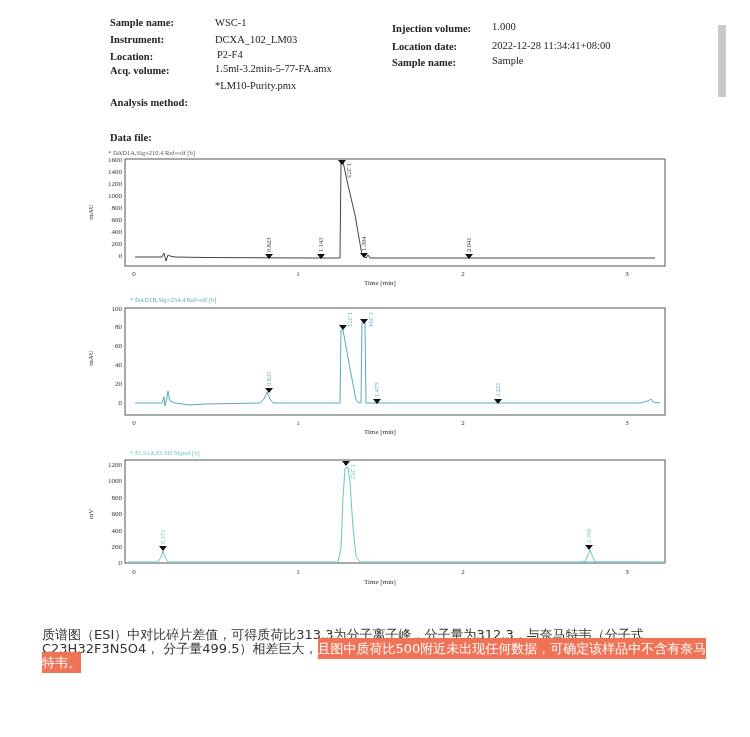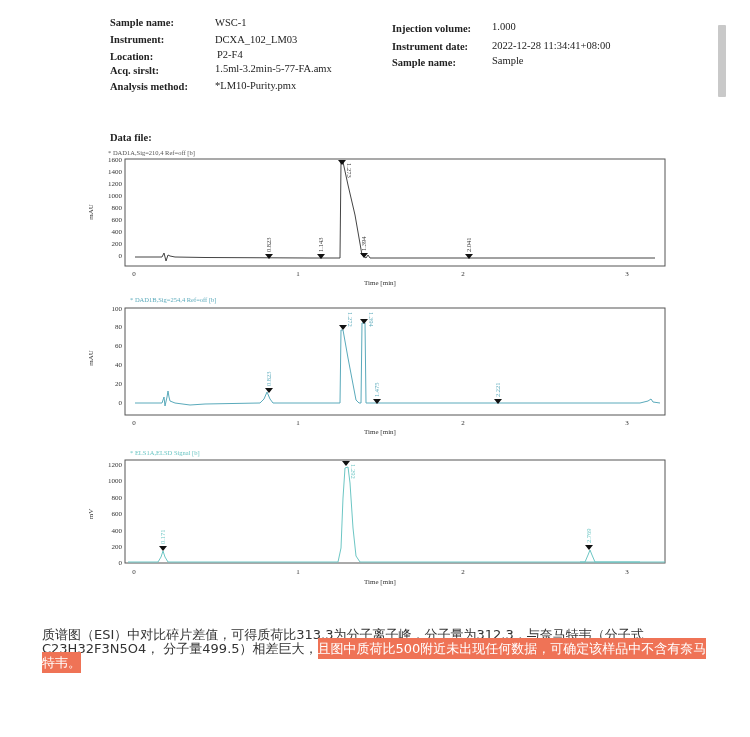--- a/index.html
+++ b/index.html
@@ -19,29 +19,29 @@
 <body>
 
 <div class="report">
   <div class="meta" style="left:30px;top:6px;width:300px;height:110px;">
     <span class="k" style="left:0;top:0">Sample name:</span>
     <span class="v" style="left:105px;top:0">WSC-1</span>
     <span class="k" style="left:0;top:17px">Instrument:</span>
     <span class="v" style="left:105px;top:17px">DCXA_102_LM03</span>
     <span class="k" style="left:0;top:34px">Location:</span>
     <span class="v" style="left:107px;top:32px">P2-F4</span>
-    <span class="k" style="left:0;top:48px">Acq. sirslt:</span>
+    <span class="k" style="left:0;top:48px">Acq. volume:</span>
     <span class="v" style="left:105px;top:46px">1.5ml-3.2min-5-77-FA.amx</span>
-    <span class="k" style="left:0;top:64px">Analysis method:</span>
+    <span class="k" style="left:0;top:80px">Analysis method:</span>
     <span class="v" style="left:105px;top:63px">*LM10-Purity.pmx</span>
   </div>
   <div class="meta" style="left:312px;top:10px;width:290px;height:70px;text-decoration:underline;">
     <span class="k" style="left:0;top:2px">Injection volume:</span>
     <span class="v" style="left:100px;top:0">1.000</span>
-    <span class="k" style="left:0;top:20px">Instrument date:</span>
+    <span class="k" style="left:0;top:20px">Location date:</span>
     <span class="v" style="left:100px;top:19px">2022-12-28 11:34:41+08:00</span>
     <span class="k" style="left:0;top:36px">Sample name:</span>
     <span class="v" style="left:100px;top:34px">Sample</span>
   </div>
   <div class="meta" style="left:30px;top:121px;width:570px;height:16px;">
     <span class="k" style="left:0;top:0">Data file:</span>
   </div>
 
   <div class="chart" style="top:135px;height:145px;">
     <span class="sig" style="left:28px;top:4px;color:#555">* DAD1A,Sig=210,4  Ref=off [b]</span>

